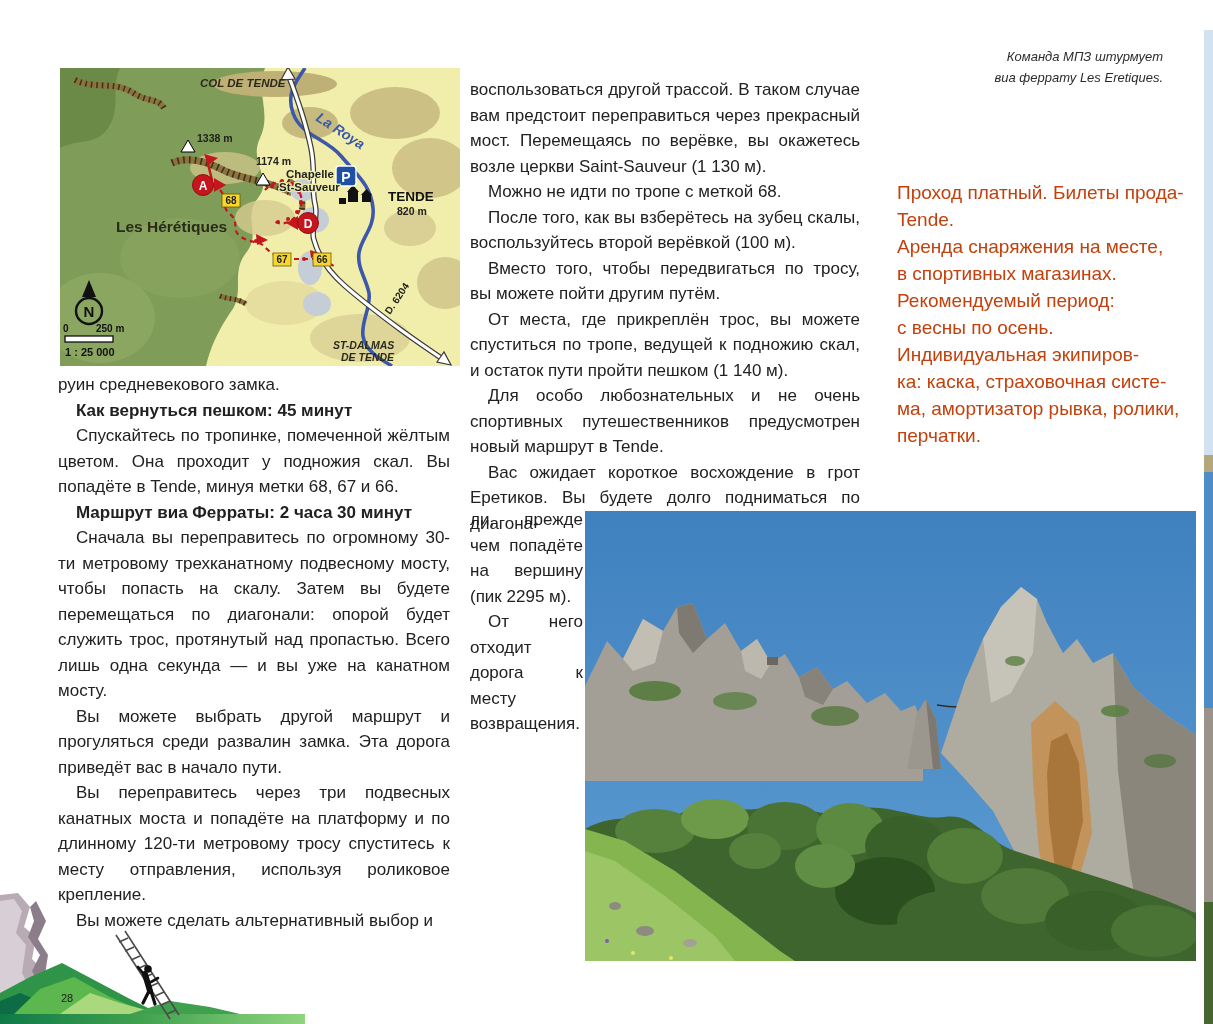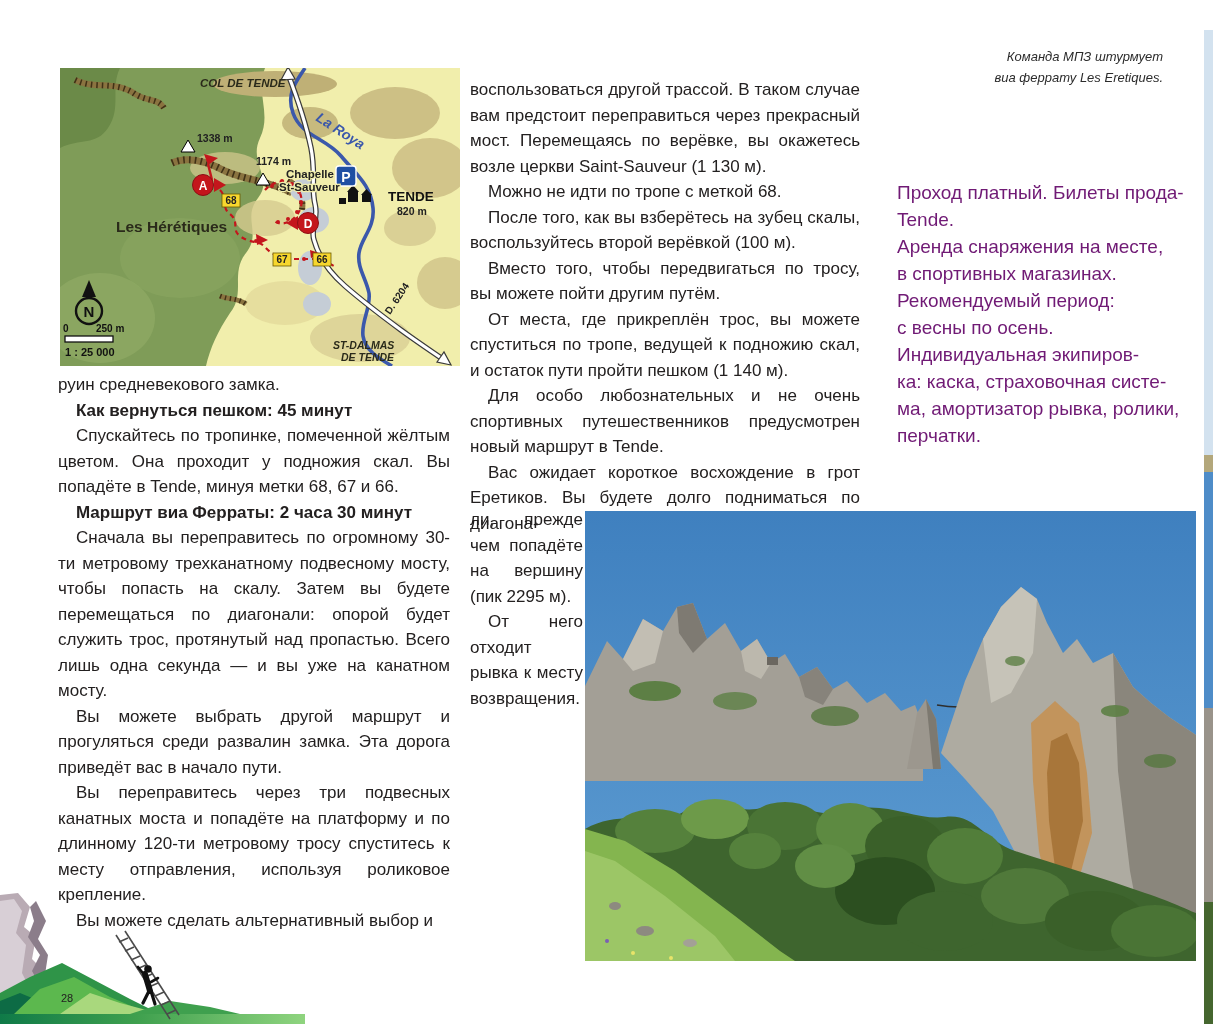--- a/index.html
+++ b/index.html
@@ -174,21 +174,21 @@
         <text x="330" y="247" font-size="10" font-weight="bold" fill="#222" transform="rotate(-56 330,247)">D. 6204</text>
       </g>
     </svg>
   </div>
 
   <div id="caption">
     <div>Команда МПЗ штурмует</div>
     <div>виа феррату Les Eretiques.</div>
   </div>
 
-  <div id="info-block" style="color: #701a75;">
+  <div id="info-block" style="color: #c2410c;">
     <div>Проход платный. Билеты прода-</div>
     <div>Tende.</div>
     <div>Аренда снаряжения на месте,</div>
     <div>в спортивных магазинах.</div>
     <div>Рекомендуемый период:</div>
     <div>с весны по осень.</div>
     <div>Индивидуальная экипиров-</div>
     <div>ка: каска, страховочная систе-</div>
     <div>ма, амортизатор рывка, ролики,</div>
     <div>перчатки.</div>
@@ -210,21 +210,21 @@
     <p>Можно не идти по тропе с меткой 68.</p>
     <p>После того, как вы взберётесь на зубец скалы, воспользуйтесь второй верёвкой (100 м).</p>
     <p>Вместо того, чтобы передвигаться по тросу, вы можете пойти другим путём.</p>
     <p>От места, где прикреплён трос, вы можете спуститься по тропе, ведущей к подножию скал, и остаток пути пройти пешком (1 140 м).</p>
     <p>Для особо любознательных и не очень спортивных путешественников предусмотрен новый маршрут в Tende.</p>
     <p>Вас ожидает короткое восхождение в грот Еретиков. Вы будете долго подниматься по диагона-</p>
   </div>
 
   <div id="narrow-col" class="col">
     <p class="cont">ли, прежде чем попадёте на вершину (пик 2295 м).</p>
-    <p>От него отходит рывка к месту возвращения.</p>
+    <p>От него отходит дорога к месту возвращения.</p>
   </div>
 
   <div id="photo-wrap">
     <svg viewBox="0 0 611 450" width="611" height="450">
       <defs>
         <linearGradient id="sky" x1="0" y1="0" x2="0" y2="1">
           <stop offset="0" stop-color="#3f80bf"></stop>
             <stop offset="1" stop-color="#5f9ed3"></stop>
         </linearGradient>
         <linearGradient id="strip" x1="0" y1="0" x2="1" y2="0">

